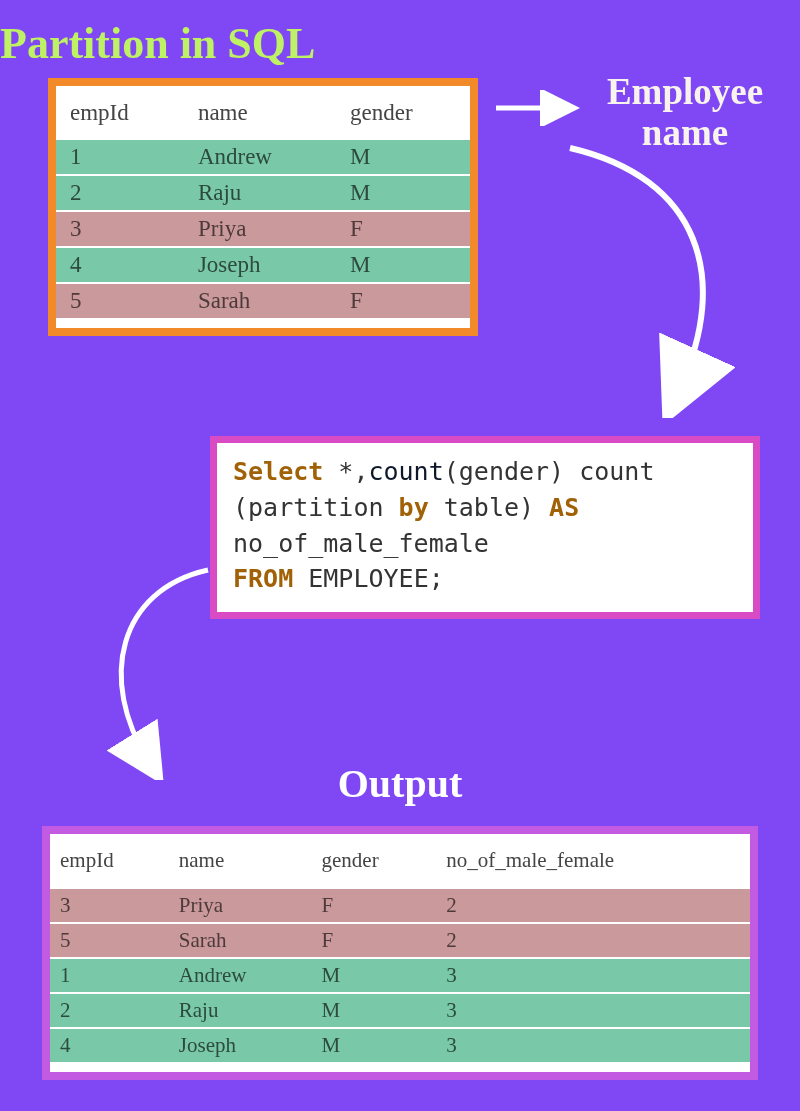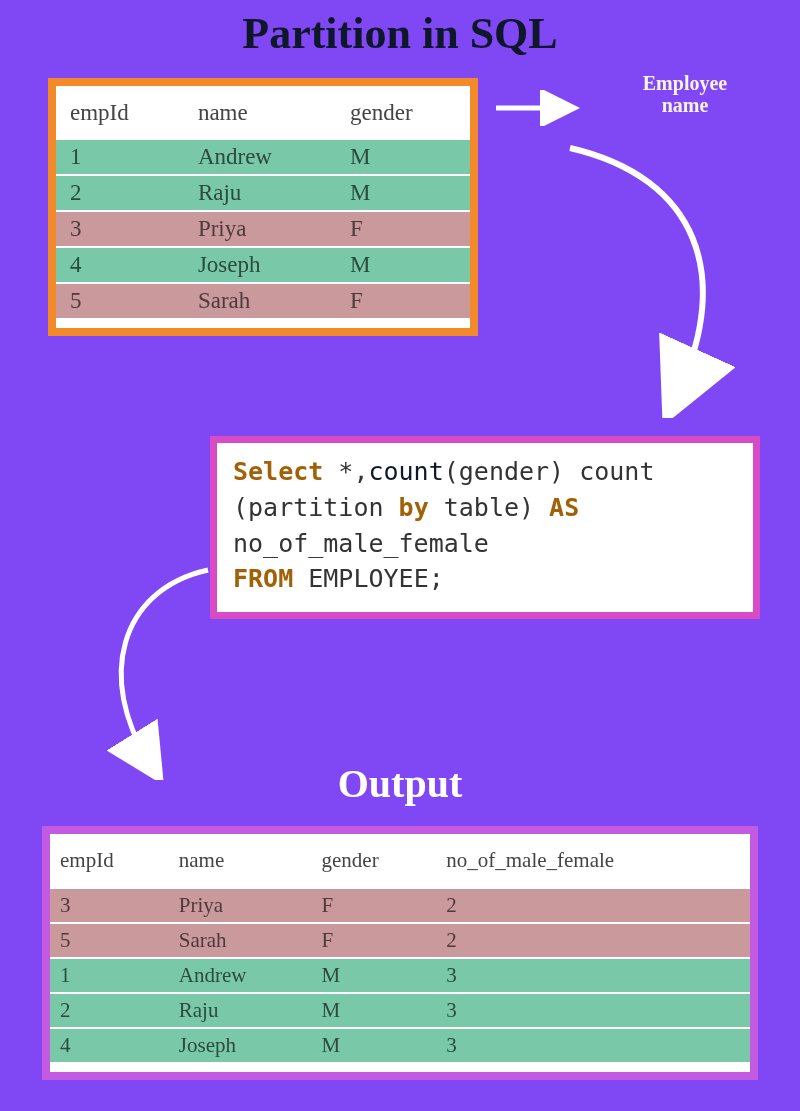--- a/index.html
+++ b/index.html
@@ -5,32 +5,31 @@
   * { box-sizing: border-box; margin: 0; padding: 0; }
   body {
     background: #8047F4;
     width: 800px;
     height: 1111px;
     font-family: Georgia, 'Times New Roman', serif;
     position: relative;
     overflow: hidden;
   }
   .title {
-    color: #0f172a;
+    color: #bef264;
     font-size: 44px;
     font-weight: bold;
-    text-align: center;
-    padding-top: 8px;
+    padding-top: 18px;
   }
   .employee-label {
     position: absolute;
     top: 72px;
     left: 595px;
     color: #F8F3EC;
-    font-size: 20px;
+    font-size: 37px;
     font-weight: bold;
     text-align: center;
     width: 180px;
     line-height: 1.1;
   }
   .table-box {
     position: absolute;
     background: #fff;
   }
   .table1 {

